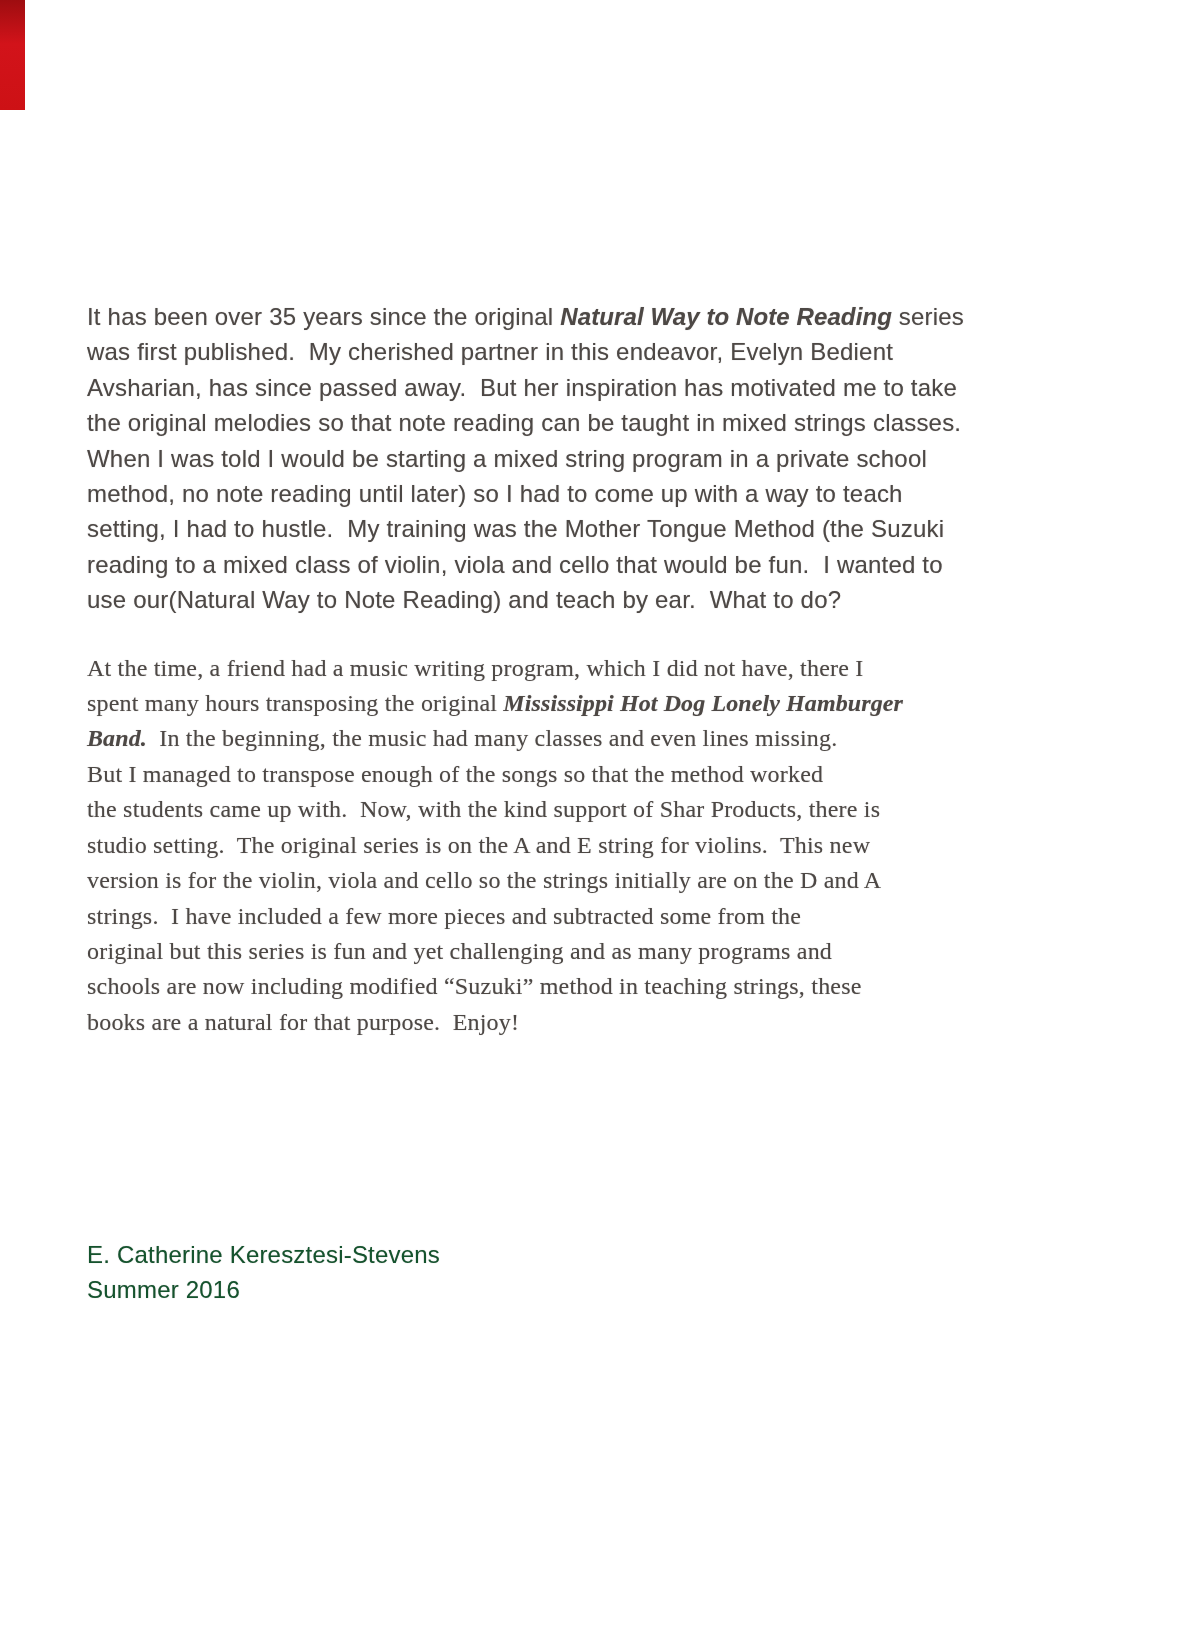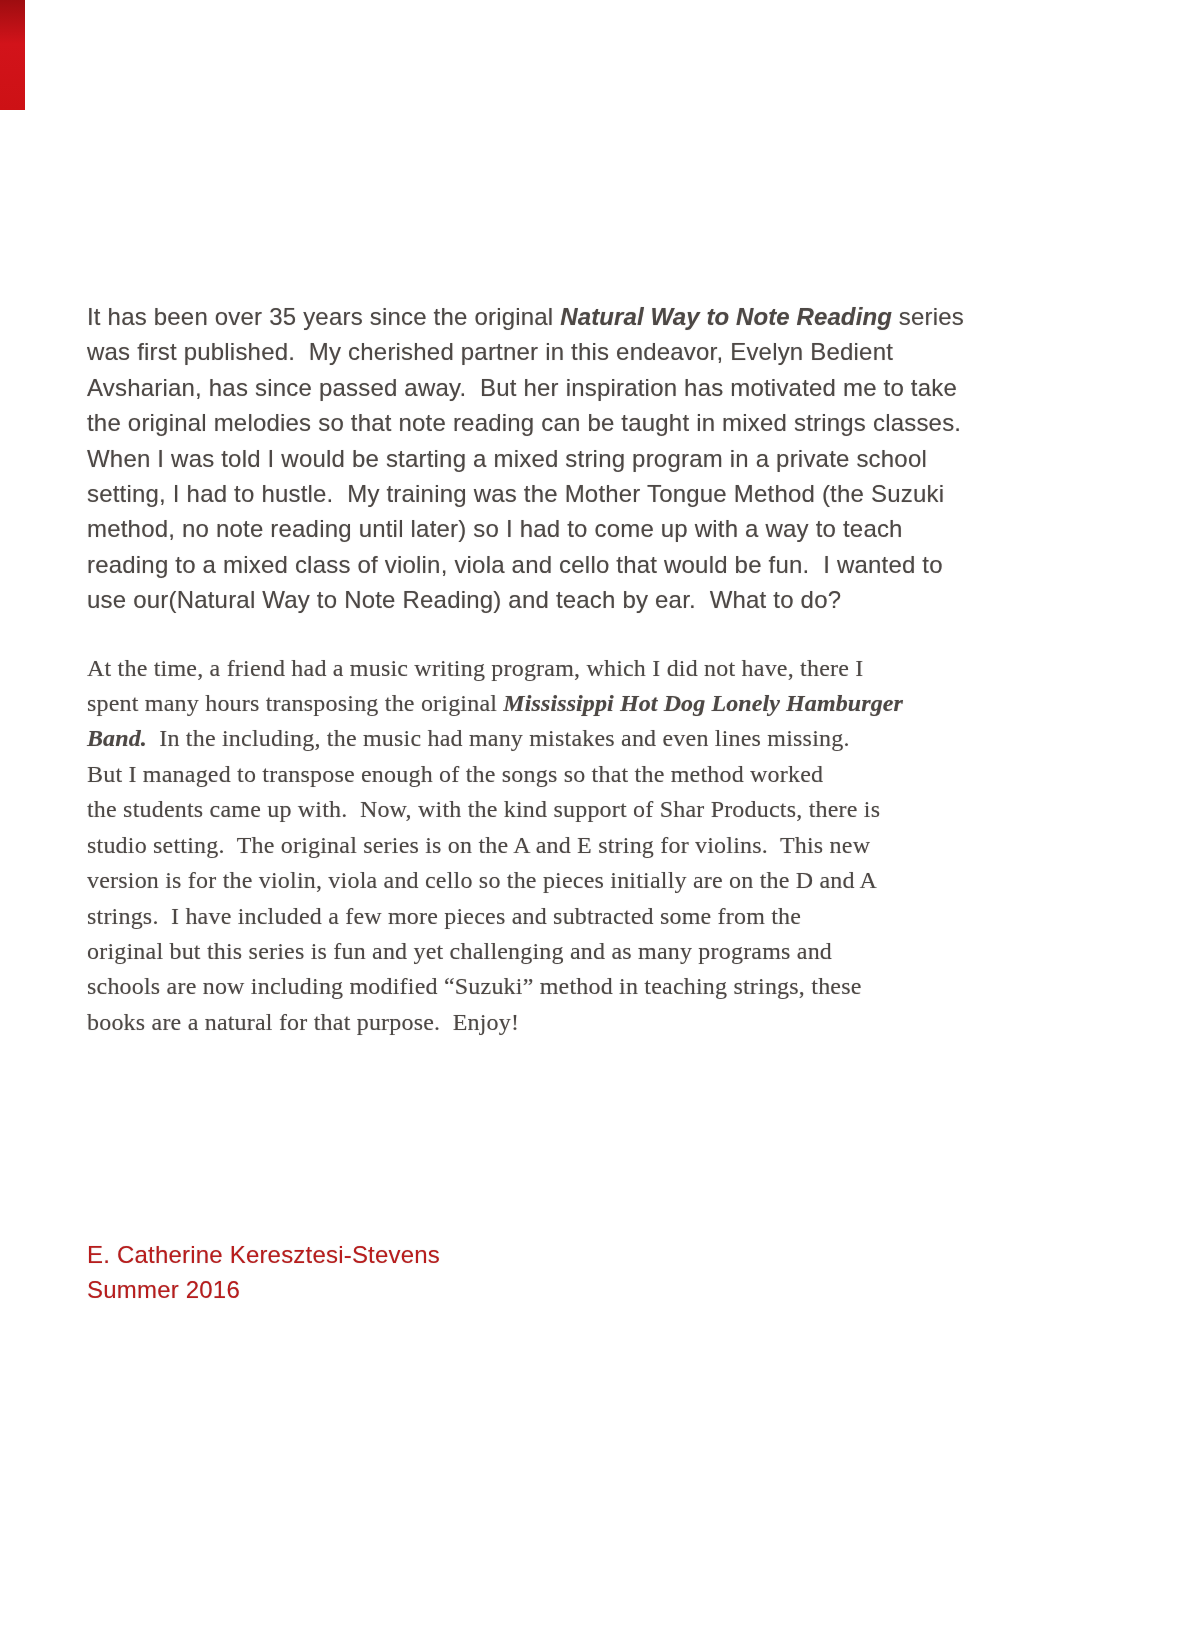--- a/index.html
+++ b/index.html
@@ -68,38 +68,38 @@
 
   <div class="red-stripe" style="background-color: rgb(205, 17, 21);"></div>
 
   <article class="foreword" id="foreword" style="color: rgb(77, 72, 69);">
       <div class="paragraph">
         <div class="line"><span>It has been over 35 years since the original </span><span class="bi">Natural Way to Note Reading</span><span> series</span></div>
         <div class="line"><span>was first published.  My cherished partner in this endeavor, Evelyn Bedient</span></div>
         <div class="line"><span>Avsharian, has since passed away.  But her inspiration has motivated me to take</span></div>
         <div class="line"><span>the original melodies so that note reading can be taught in mixed strings classes.</span></div>
         <div class="line"><span>When I was told I would be starting a mixed string program in a private school</span></div>
+        <div class="line"><span>method, no note reading until later) so I had to come up with a way to teach</span></div>
         <div class="line"><span>setting, I had to hustle.  My training was the Mother Tongue Method (the Suzuki</span></div>
-        <div class="line"><span>method, no note reading until later) so I had to come up with a way to teach</span></div>
         <div class="line"><span>reading to a mixed class of violin, viola and cello that would be fun.  I wanted to</span></div>
         <div class="line"><span>use our(Natural Way to Note Reading) and teach by ear.  What to do?</span></div>
       </div>
       <div class="paragraph">
         <div class="line"><span>At the time, a friend had a music writing program, which I did not have, there I</span></div>
         <div class="line"><span>spent many hours transposing the original </span><span class="bi">Mississippi Hot Dog Lonely Hamburger</span></div>
-        <div class="line"><span class="bi">Band.</span><span>  In the including, the music had many mistakes and even lines missing.</span></div>
+        <div class="line"><span class="bi">Band.</span><span>  In the beginning, the music had many classes and even lines missing.</span></div>
         <div class="line"><span>But I managed to transpose enough of the songs so that the method worked</span></div>
         <div class="line"><span>the students came up with.  Now, with the kind support of Shar Products, there is</span></div>
         <div class="line"><span>studio setting.  The original series is on the A and E string for violins.  This new</span></div>
-        <div class="line"><span>version is for the violin, viola and cello so the pieces initially are on the D and A</span></div>
+        <div class="line"><span>version is for the violin, viola and cello so the strings initially are on the D and A</span></div>
         <div class="line"><span>strings.  I have included a few more pieces and subtracted some from the</span></div>
         <div class="line"><span>original but this series is fun and yet challenging and as many programs and</span></div>
         <div class="line"><span>schools are now including modified “Suzuki” method in teaching strings, these</span></div>
         <div class="line"><span>books are a natural for that purpose.  Enjoy!</span></div>
       </div>
     </article>
 
-  <footer class="signature" style="color: #b91c1c;">
+  <footer class="signature" style="color: #14532d;">
     <div>E. Catherine Keresztesi-Stevens</div>
     <div>Summer 2016</div>
   </footer>
 
 </main>
 
 </body></html>

